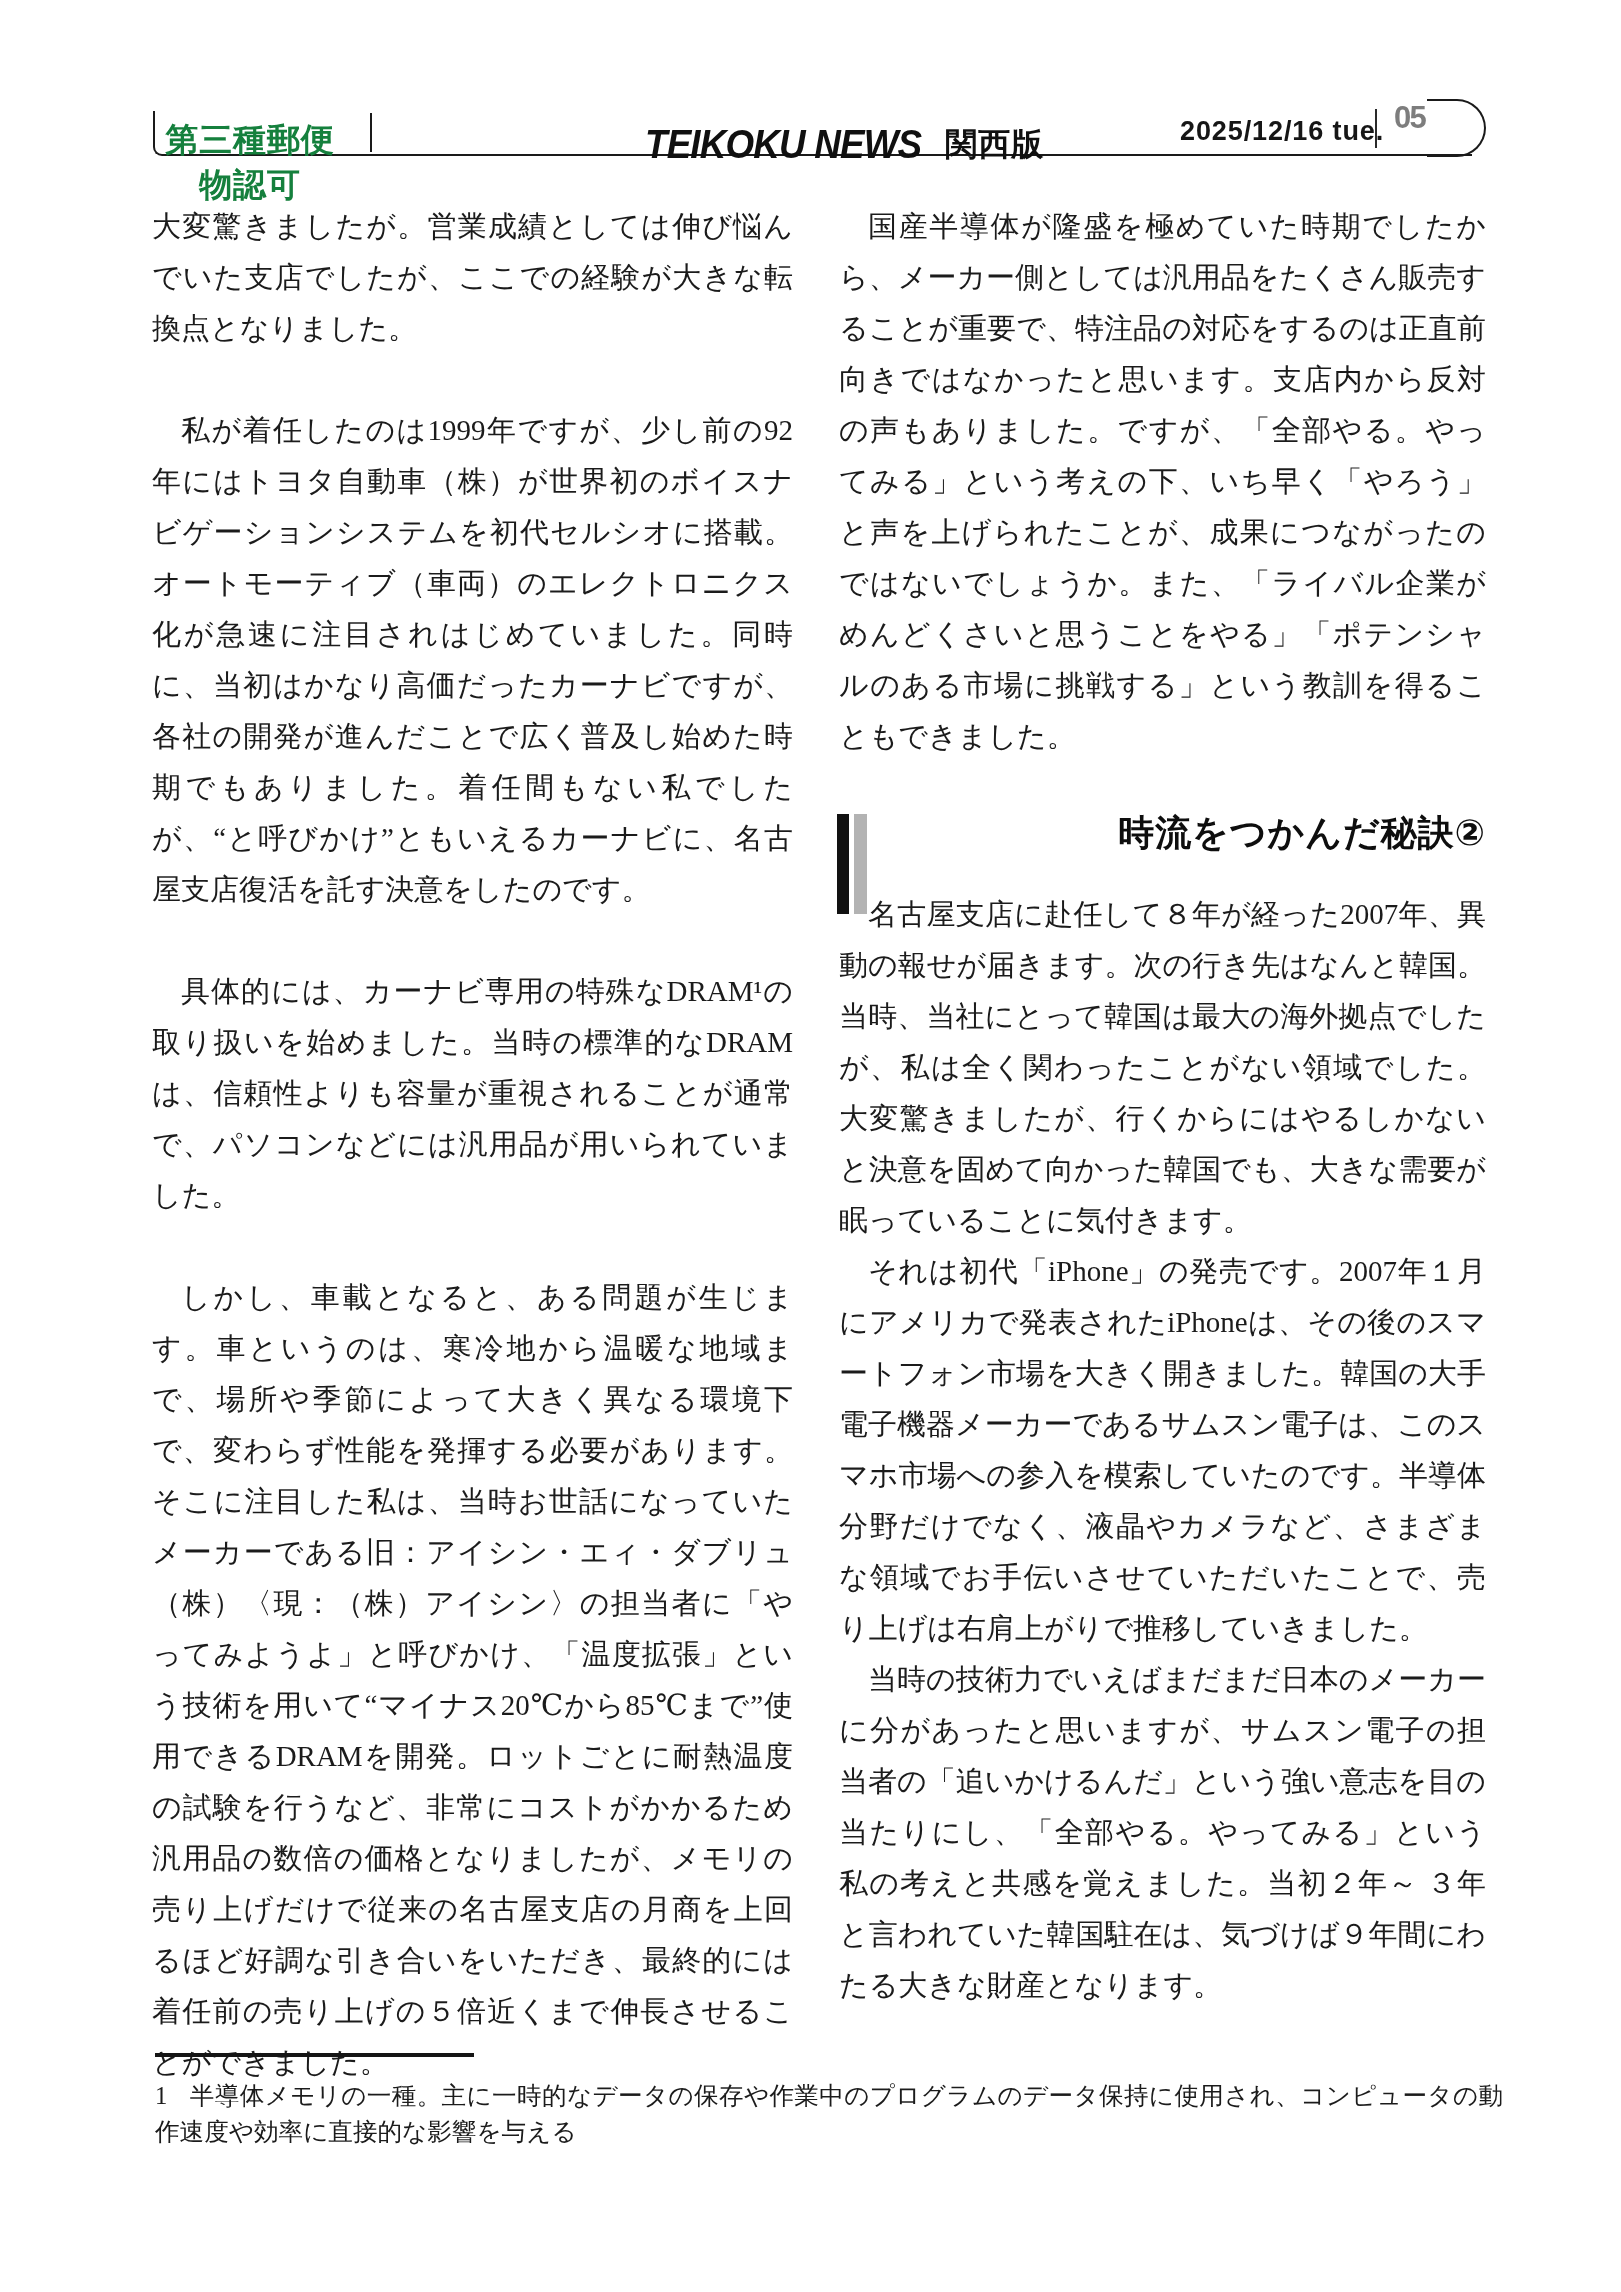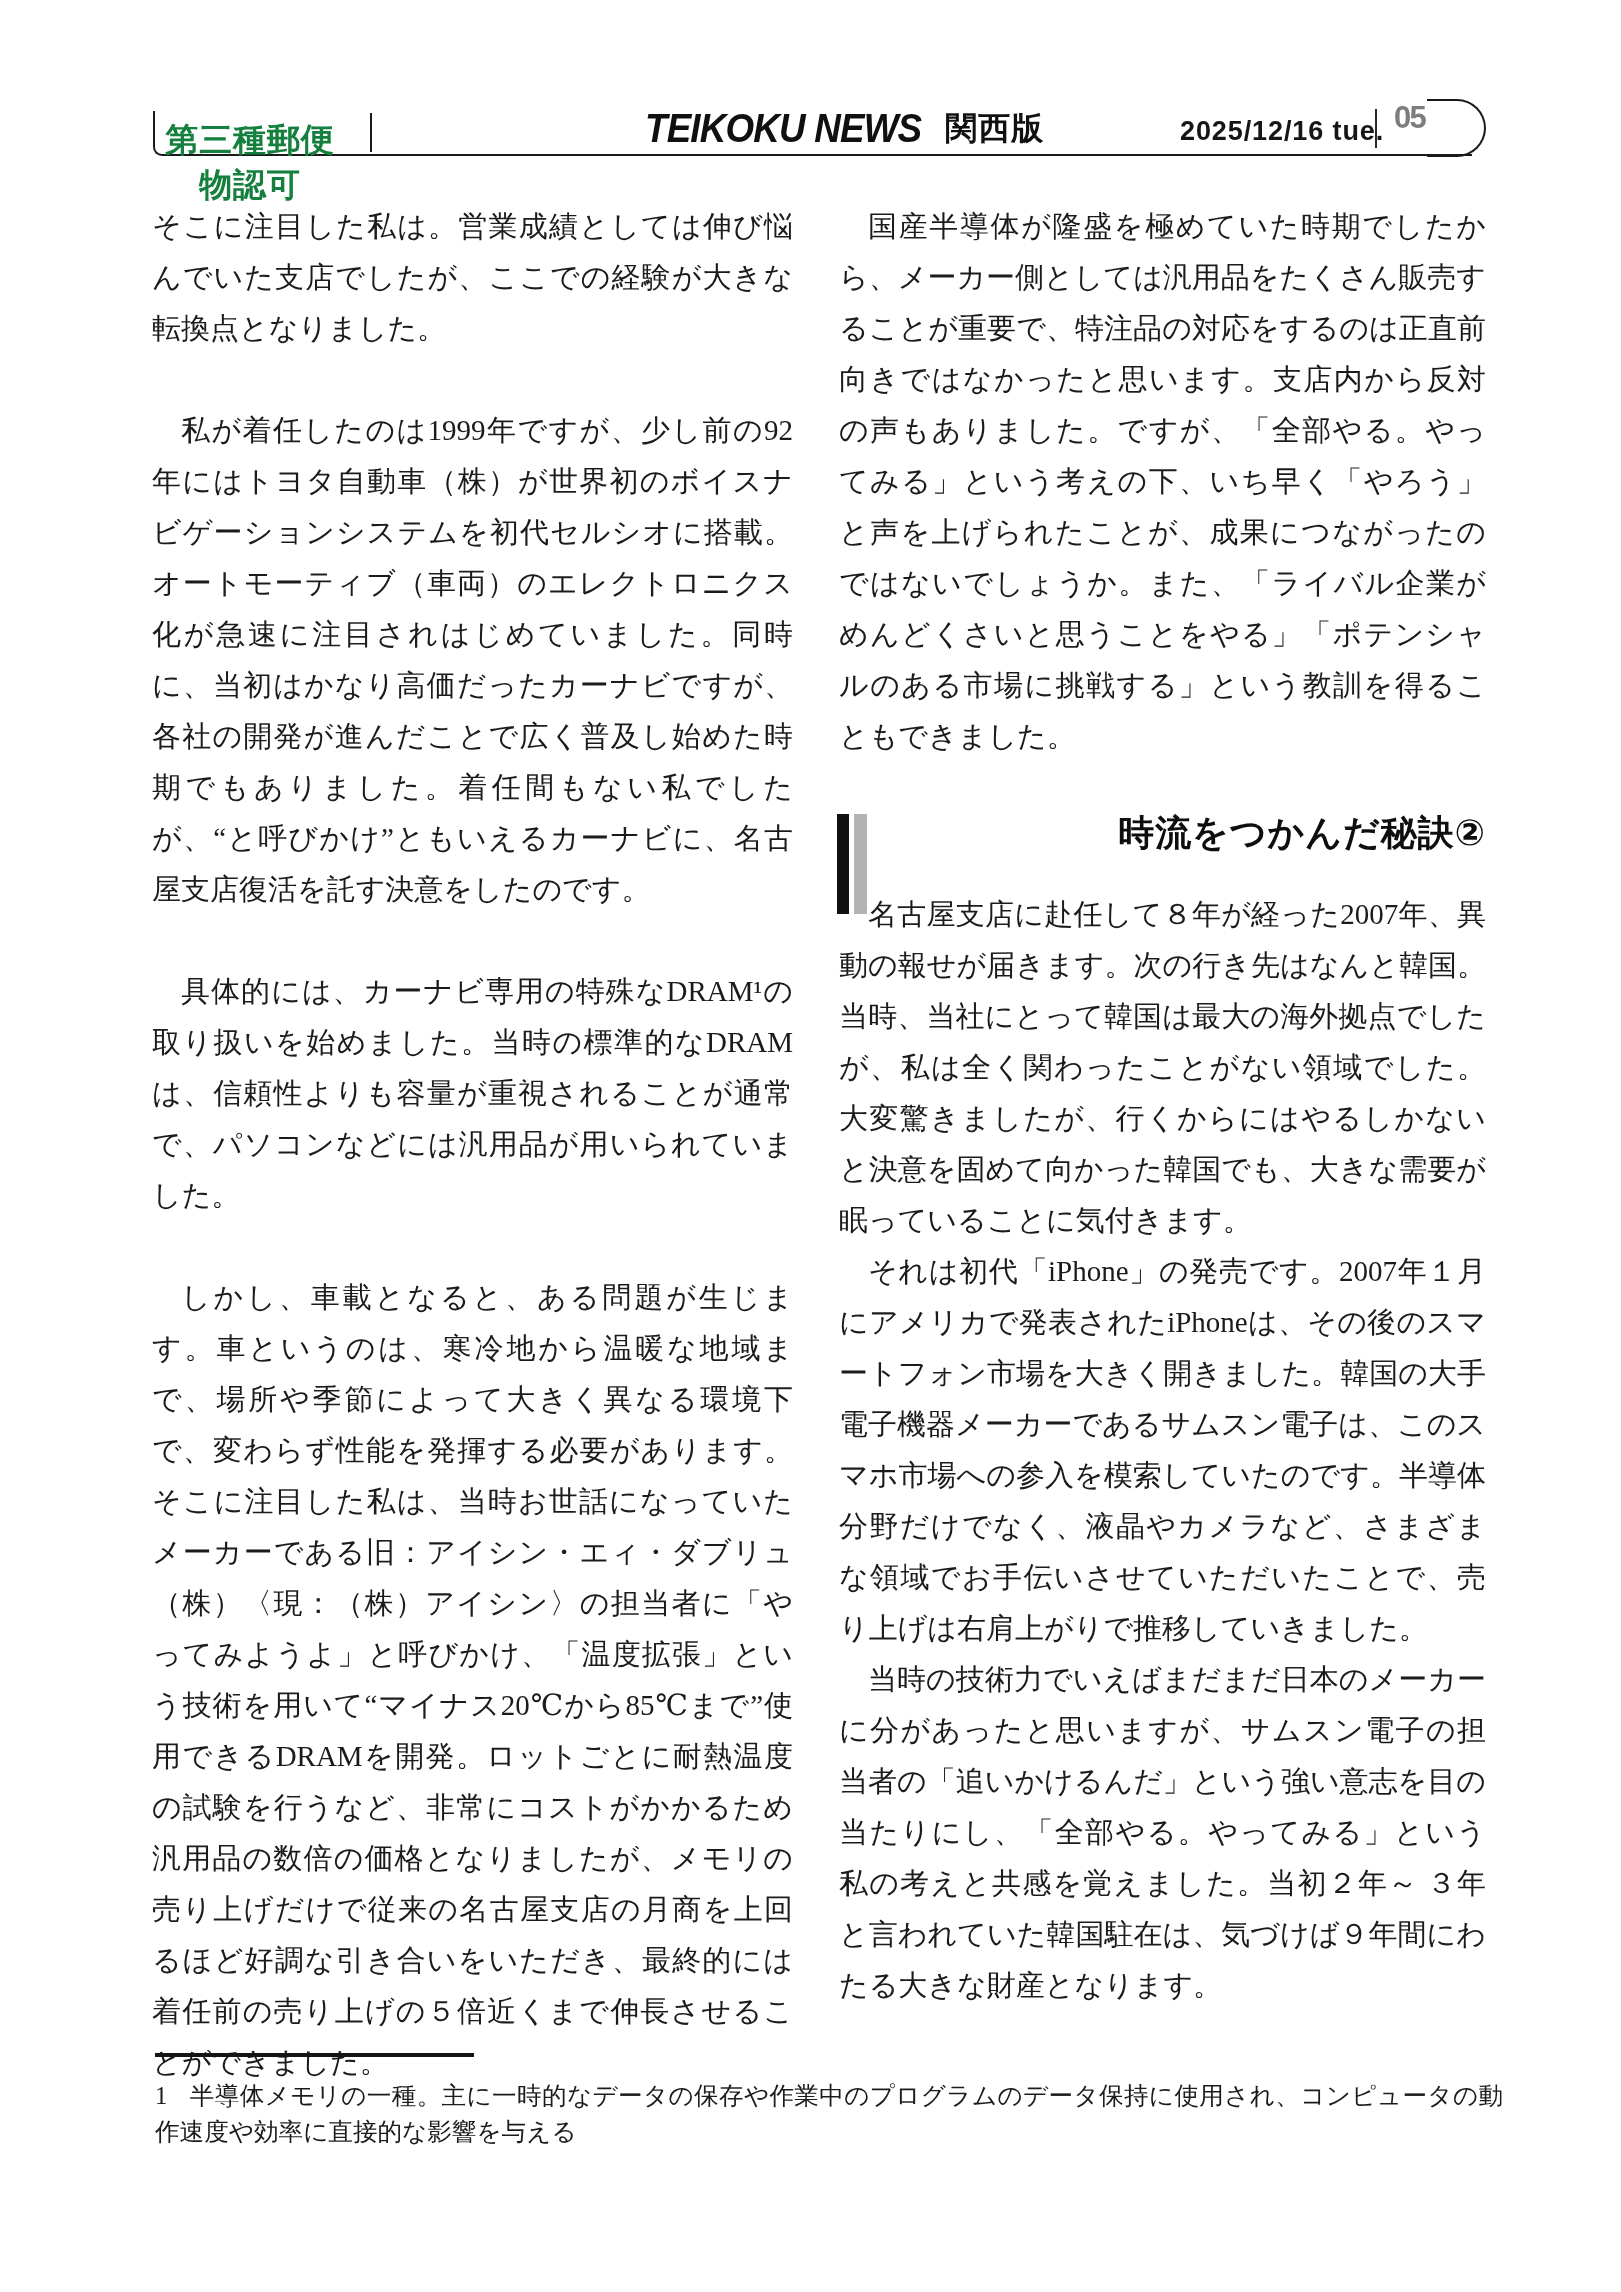--- a/index.html
+++ b/index.html
@@ -33,21 +33,21 @@
     position:absolute; left:1375px; top:109px; width:1.8px; height:39px; background:#2a2a2a;
   }
   .hdr-permit {
     position:absolute; left:153px; top:118px; width:194px;
     text-align:center;
     font-family:"Liberation Sans","DejaVu Sans",sans-serif;
     font-size:33px; font-weight:700; letter-spacing:0.9px;
     color:#15803d;
   }
   .hdr-brand-wrap {
-    position:absolute; left:645px; top:106px; width:412px;
+    position:absolute; left:645px; top:122px; width:412px;
     display:flex; align-items:center; gap:18px; white-space:nowrap;
   }
   .hdr-brand {
     font-family:"Liberation Sans","DejaVu Sans",sans-serif;
     font-style:italic; font-weight:900; font-size:40px; letter-spacing:-0.9px;
     color:#101010;
     transform:scaleX(0.92); transform-origin:left bottom;
   }
   .hdr-edition {
     font-family:"Liberation Sans","DejaVu Sans",sans-serif;
@@ -126,21 +126,21 @@
 
 <div class="hdr-brand-wrap">
   <span class="hdr-brand">TEIKOKU NEWS</span>
   <span class="hdr-edition">関西版</span>
 </div>
 
 <div class="hdr-date">2025/12/16 tue.</div>
 <div class="hdr-page">05</div>
 
 <div class="col col-left">
-  <p>そこに注目した私は。営業成績としては伸び悩んでいた支店でしたが、ここでの経験が大きな転換点となりました。</p>
+  <p>大変驚きましたが。営業成績としては伸び悩んでいた支店でしたが、ここでの経験が大きな転換点となりました。</p>
   <p class="indent">私が着任したのは1999年ですが、少し前の92年にはトヨタ自動車（株）が世界初のボイスナビゲーションシステムを初代セルシオに搭載。オートモーティブ（車両）のエレクトロニクス化が急速に注目されはじめていました。同時に、当初はかなり高価だったカーナビですが、各社の開発が進んだことで広く普及し始めた時期でもありました。着任間もない私でしたが、“と呼びかけ”ともいえるカーナビに、名古屋支店復活を託す決意をしたのです。</p>
   <p class="indent">具体的には、カーナビ専用の特殊なDRAM¹の取り扱いを始めました。当時の標準的なDRAMは、信頼性よりも容量が重視されることが通常で、パソコンなどには汎用品が用いられていました。</p>
   <p class="indent tight">しかし、車載となると、ある問題が生じます。車というのは、寒冷地から温暖な地域まで、場所や季節によって大きく異なる環境下で、変わらず性能を発揮する必要があります。そこに注目した私は、当時お世話になっていたメーカーである旧：アイシン・エィ・ダブリュ（株）〈現：（株）アイシン〉の担当者に「やってみようよ」と呼びかけ、「温度拡張」という技術を用いて“マイナス20℃から85℃まで”使用できるDRAMを開発。ロットごとに耐熱温度の試験を行うなど、非常にコストがかかるため汎用品の数倍の価格となりましたが、メモリの売り上げだけで従来の名古屋支店の月商を上回るほど好調な引き合いをいただき、最終的には着任前の売り上げの５倍近くまで伸長させることができました。</p>
 </div>
 
 <div class="col col-right">
   <p class="indent tight">国産半導体が隆盛を極めていた時期でしたから、メーカー側としては汎用品をたくさん販売することが重要で、特注品の対応をするのは正直前向きではなかったと思います。支店内から反対の声もありました。ですが、「全部やる。やってみる」という考えの下、いち早く「やろう」と声を上げられたことが、成果につながったのではないでしょうか。また、「ライバル企業がめんどくさいと思うことをやる」「ポテンシャルのある市場に挑戦する」という教訓を得ることもできました。</p>
 
   <div class="section-heading">
     <span class="heading-bar-black"></span>

